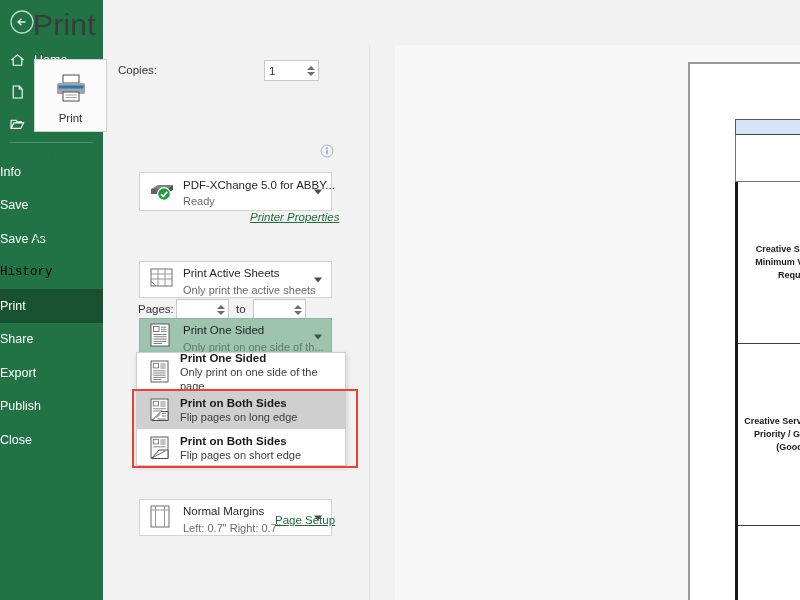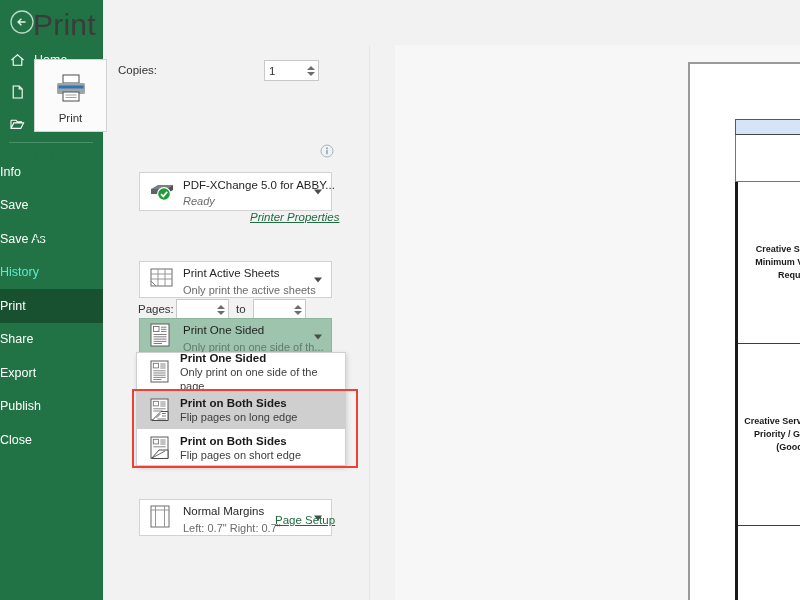--- a/index.html
+++ b/index.html
@@ -41,21 +41,21 @@
     width: 84px; height: 1px;
     background: #4b8f66;
   }
   .nav-list { position: absolute; left: 0; top: 155px; width: 103px; }
   .nav-row {
     display: flex; align-items: center;
     height: 33.5px; 
     color: #ffffff; font-size: 12.5px;
     cursor: pointer;
   }
-  .nav-row.dim { color: #5eead4; }
+  .nav-row.dim { color: #000000; font-family: Liberation Mono, monospace; }
   .nav-row.sel { background: #17512f; }
 
   
   .mid {
     position: absolute; left: 103px; top: 0;
     width: 267px; height: 600px;
     background: #f2f2f2;
   }
   .mid-divider {
     position: absolute; left: 369px; top: 45px;
@@ -157,21 +157,21 @@
   .combo .carrow {
     position: absolute; right: 9px; top: 50%;
     transform: translateY(-50%);
     width: 0; height: 0;
     border-left: 4.5px solid transparent;
     border-right: 4.5px solid transparent;
     border-top: 5px solid #4a4a4a;
   }
   #printer-combo { left: 139px; top: 172px; width: 193px; height: 39px; }
   #printer-combo .c1 { top: 6px; }
-  #printer-combo .c2 { top: 22px; font-style: italic; }
+  #printer-combo .c2 { top: 22px; }
 
   .link {
     position: absolute;
     font-size: 11.5px; color: #1f6b3f;
     text-decoration: underline;
     cursor: pointer;
     white-space: nowrap;
   }
   #printer-props { left: 250px; top: 211px; font-style: italic; }
   #page-setup { left: 275px; top: 514px; }

